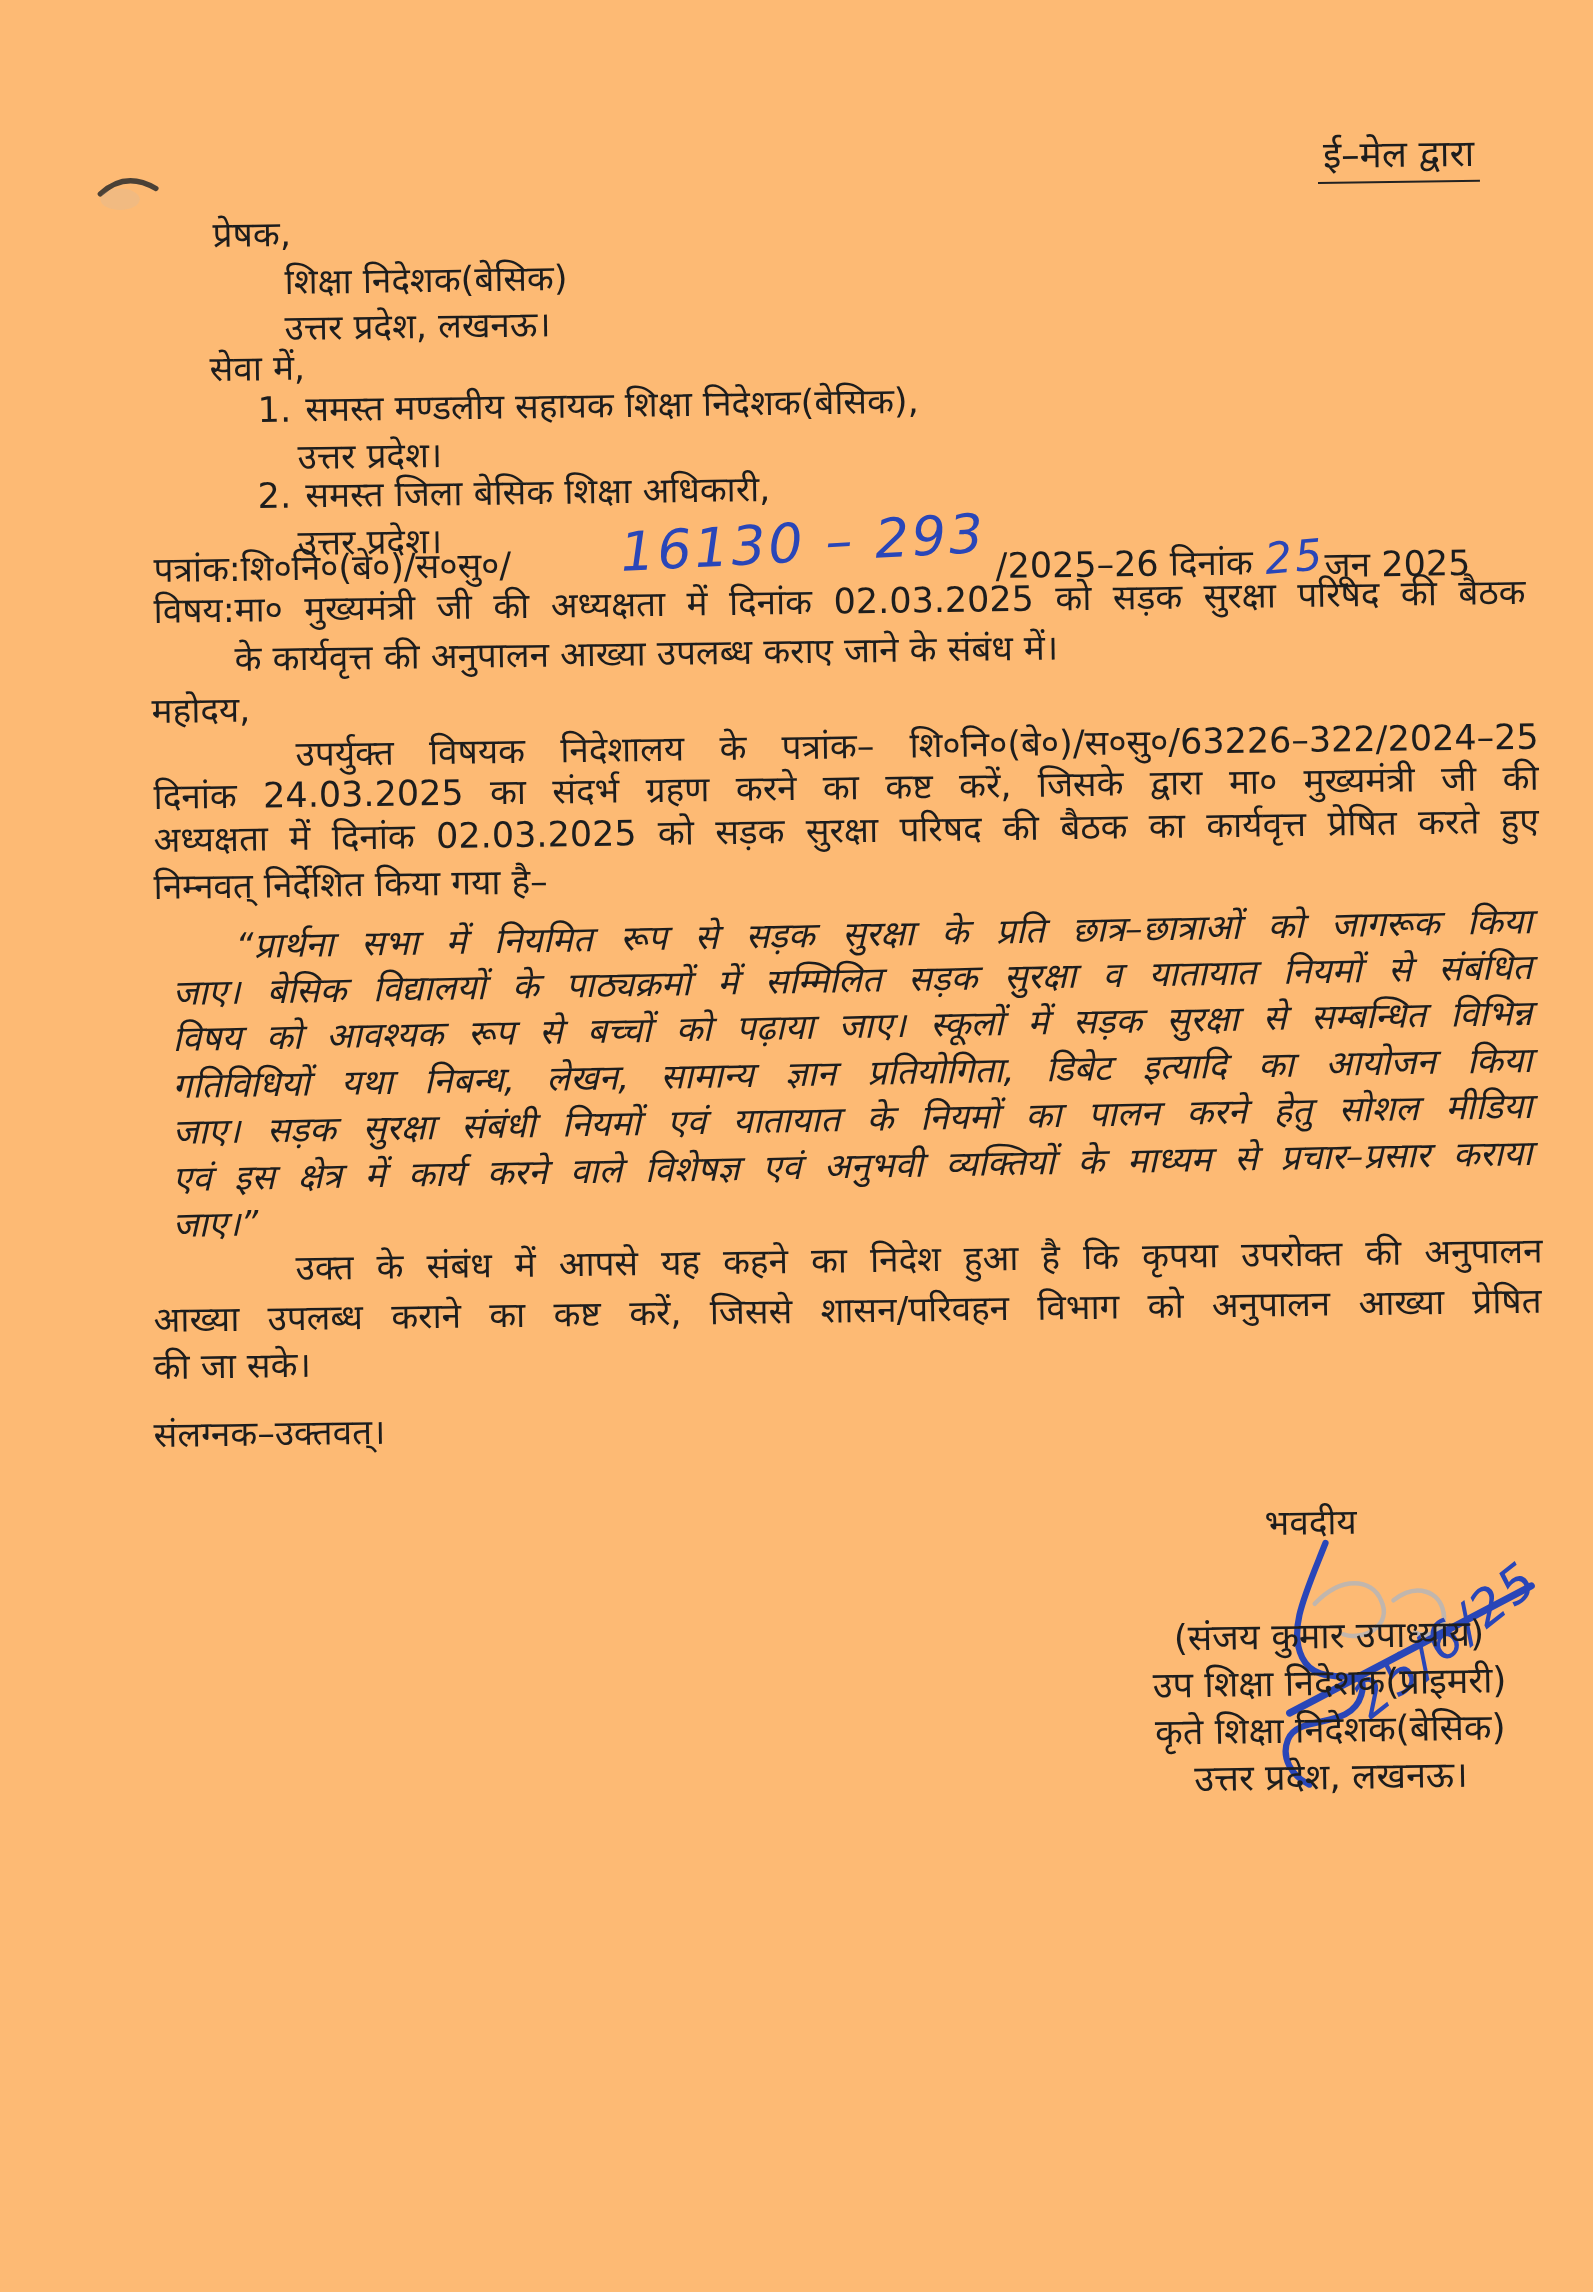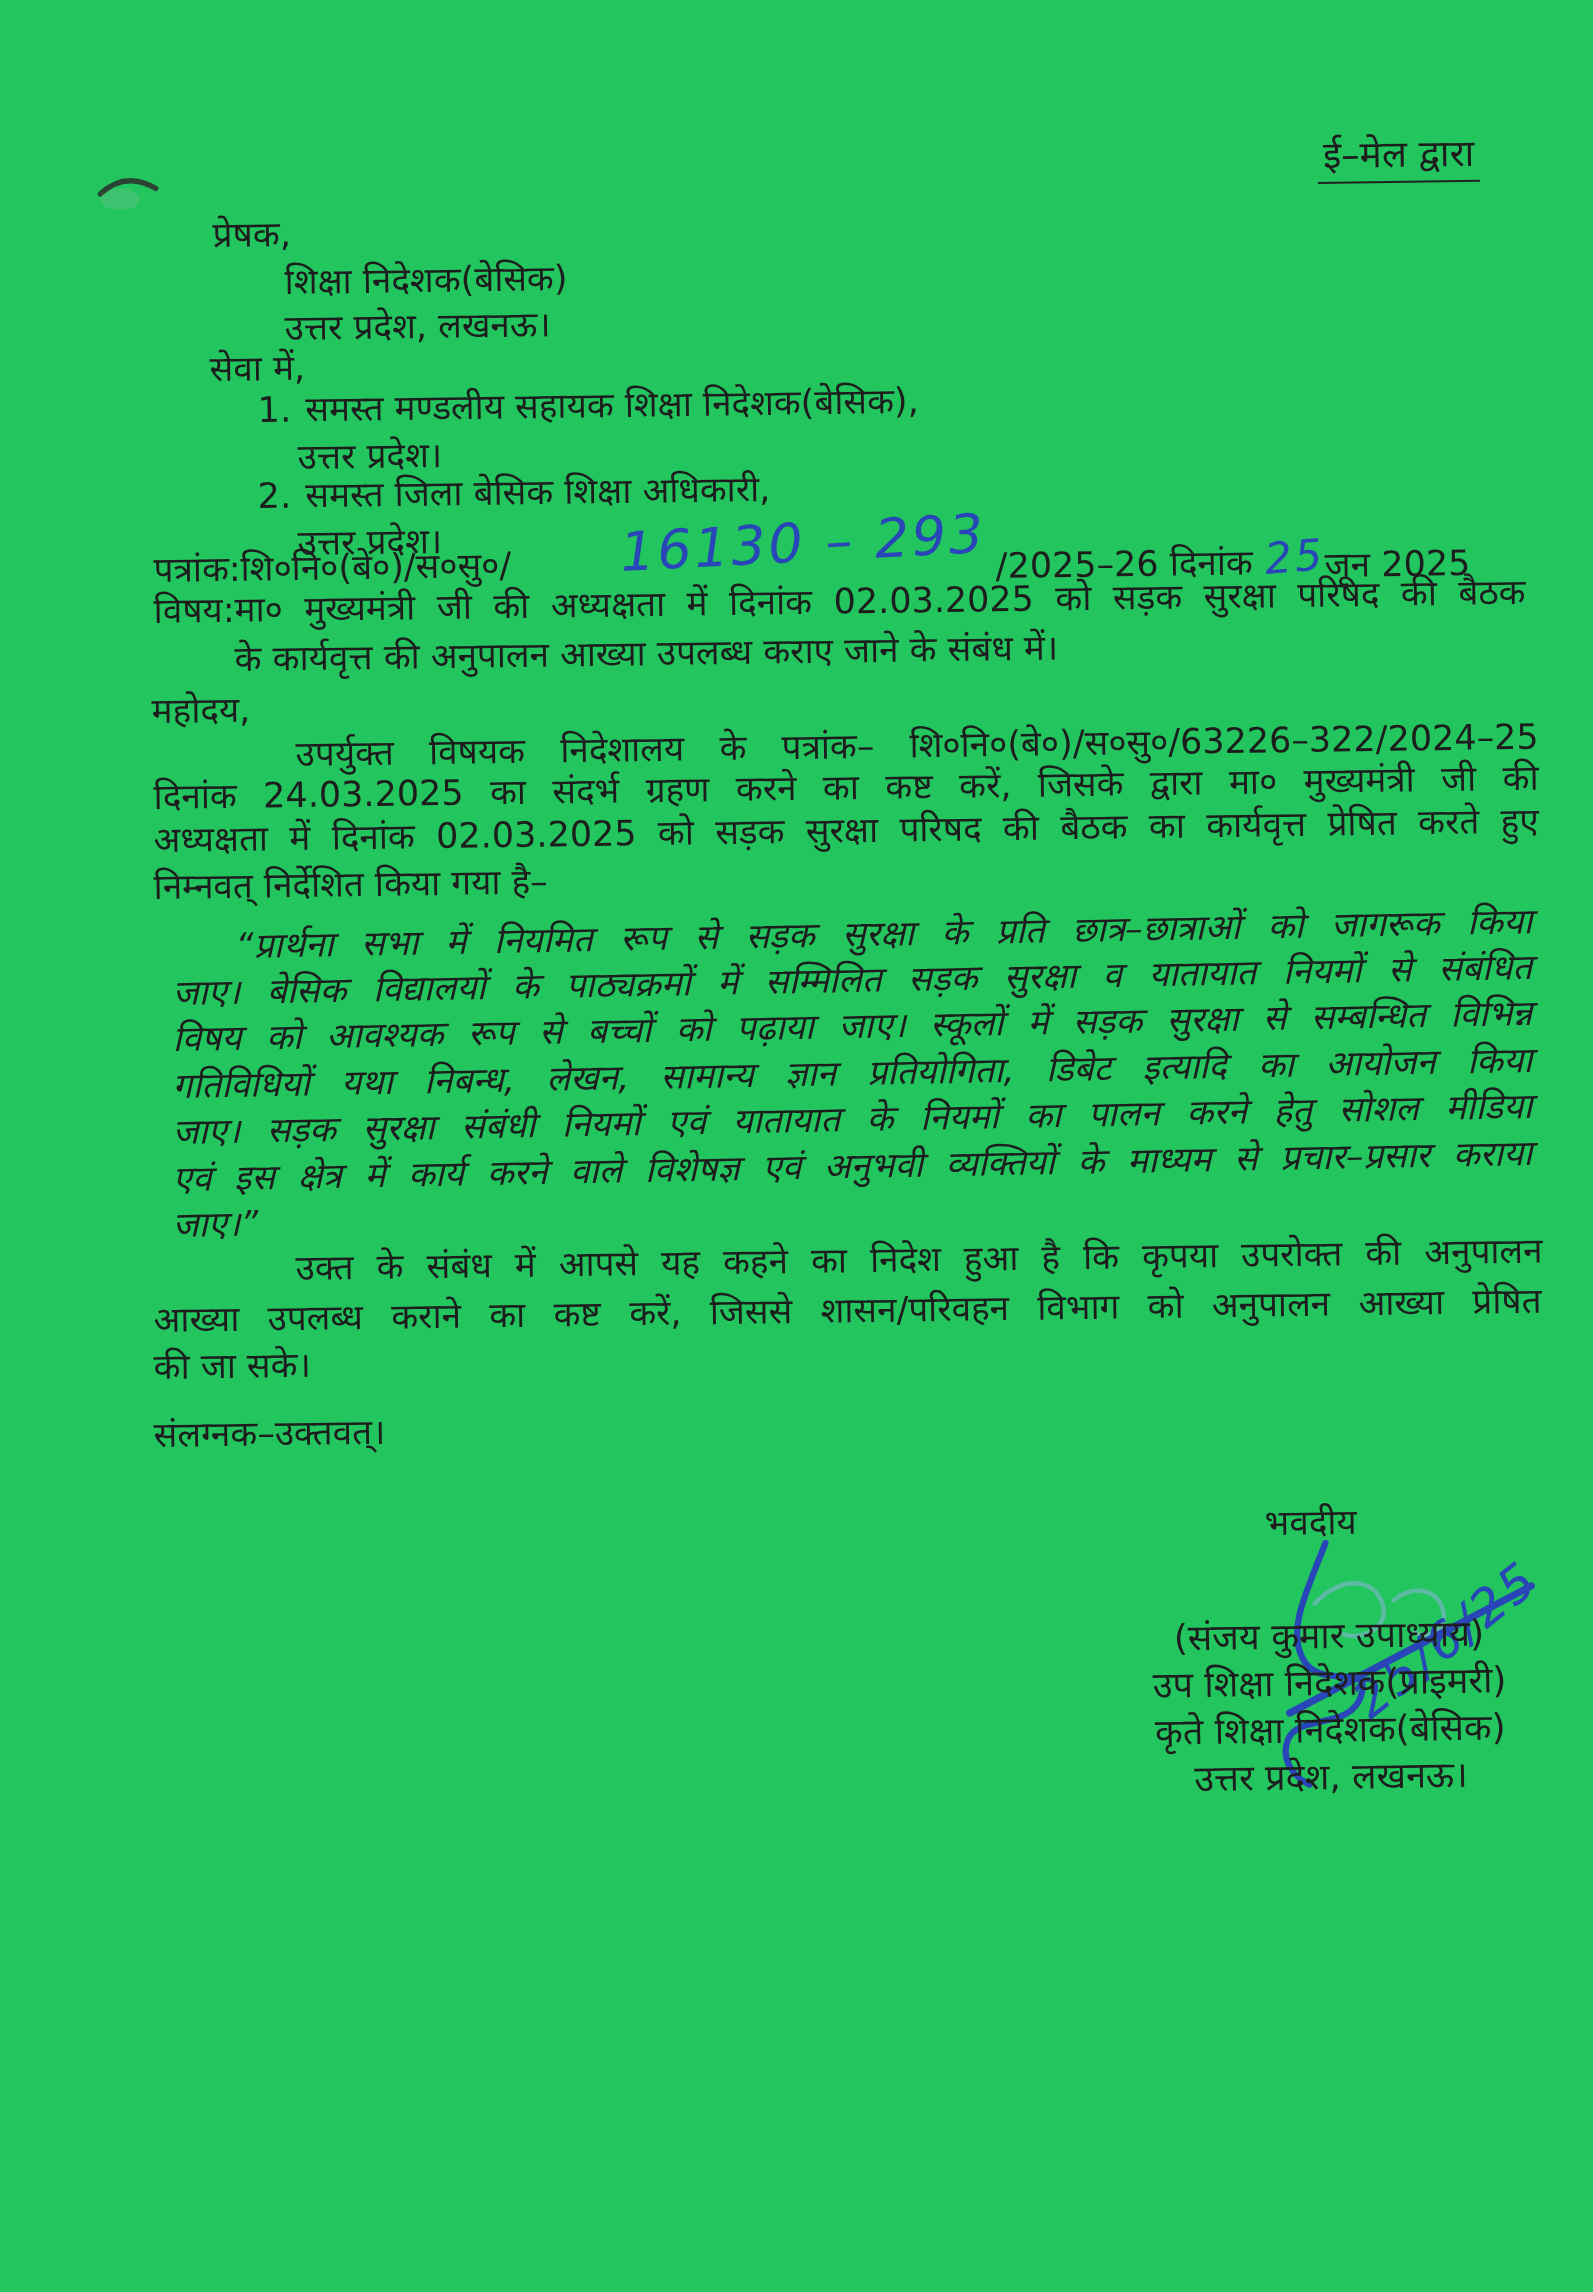--- a/index.html
+++ b/index.html
@@ -1,19 +1,19 @@
 <!DOCTYPE html>
 <html style="font-size:14.3px"><head>
 <meta charset="utf-8">
 <style>
   html,body{margin:0;padding:0;background:#e8e8e8;}
   .page{
     position:relative;
     width:1593px;height:2293px;
-    background:#22c55e;
+    background:#fdba74;
     overflow:hidden;
     font-family:"DejaVu Sans","Liberation Sans",sans-serif;
     color:#1d1d1d;
   }
   .ln{
     position:absolute;
     font-size:35px;
     line-height:1.18;
     white-space:nowrap;
     transform:rotate(-0.8deg);

